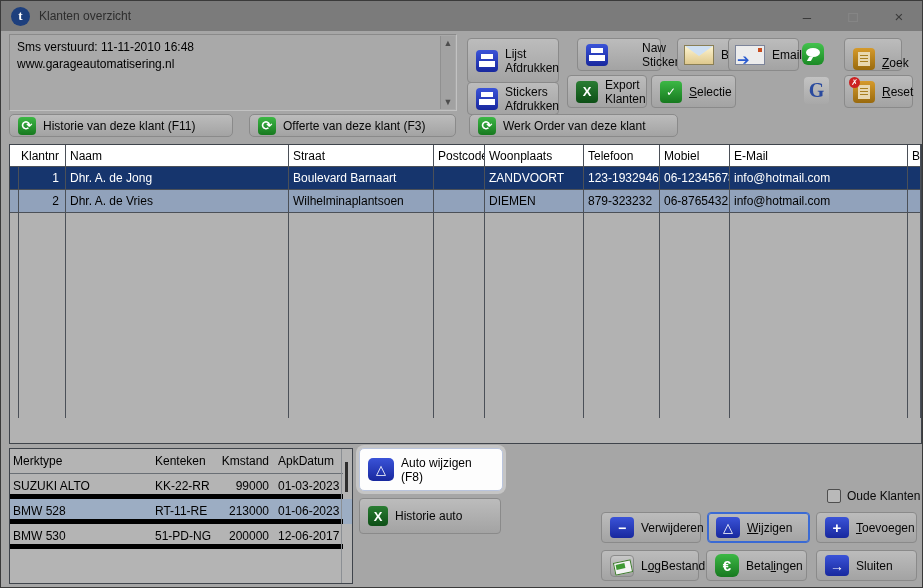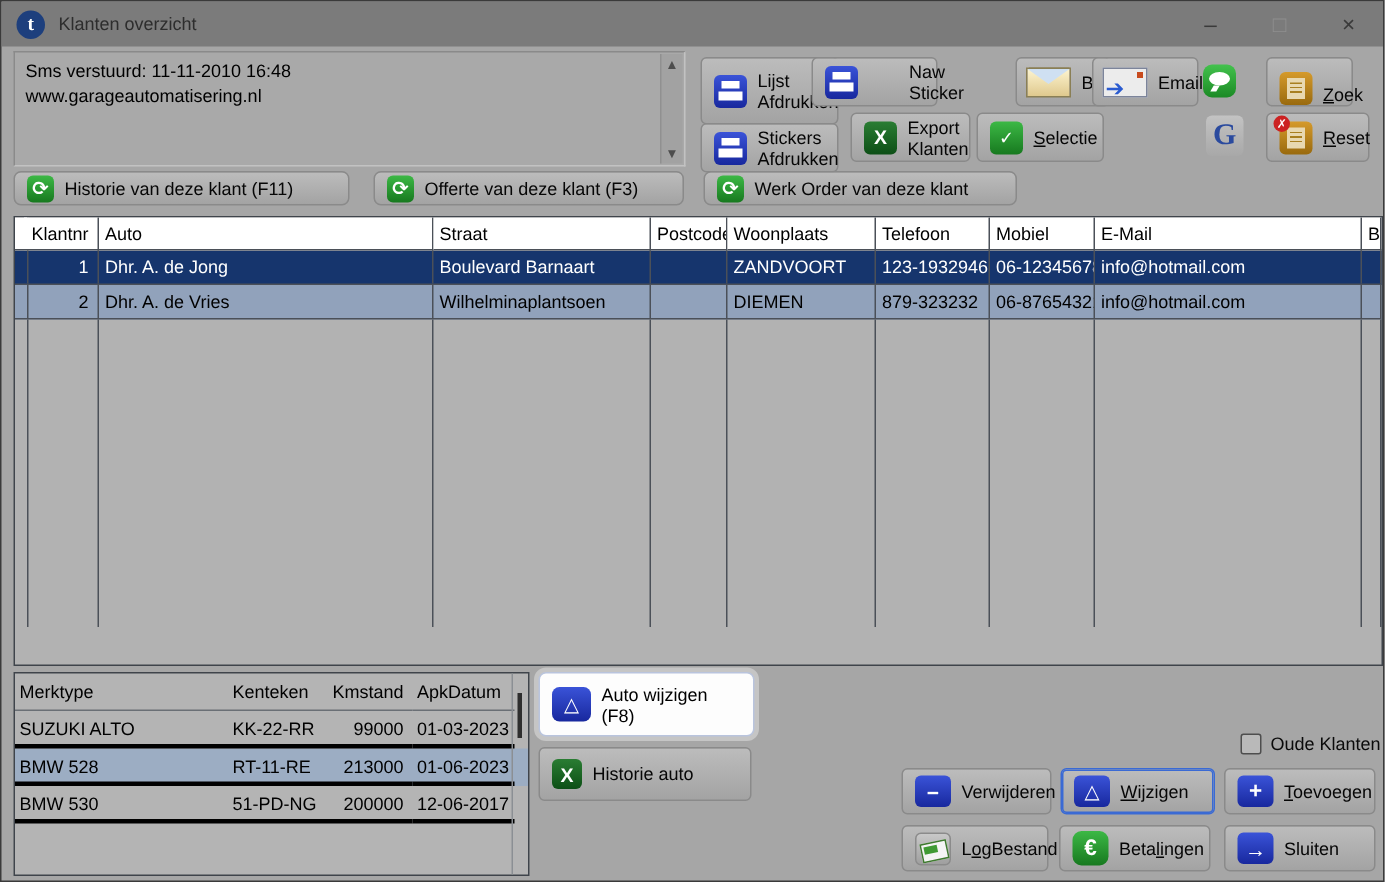--- a/index.html
+++ b/index.html
@@ -70,21 +70,21 @@
   .cr-sel{background:#16356d;color:#fff;}
   .cr-alt{background:#91a2bb;color:#000;}
   .num{text-align:right;padding-right:6px !important;}
   .cfill{flex:1;}
   .cfill>div{height:205px;border-bottom:none;}
   
   .vtable{position:absolute;left:8px;top:447px;width:344px;height:136px;background:#b4b4b4;border:1px solid #3f444b;color:#000;}
   .vrow{display:grid;grid-template-columns:142px 66px 57px 68px;}
   .vrow>div{padding:4px 3px;white-space:nowrap;overflow:hidden;height:25px;line-height:17px;}
   .vhead>div{border-bottom:1px solid #6a6f75;}
-  .vr>div{border-bottom:3px solid #000000;}
+  .vr>div{border-bottom:5px solid #000000;}
   .vr-sel{background:#9cadc3;}
   .vscroll{position:absolute;right:0;top:0;bottom:0;width:11px;border-left:1px solid #8b8f94;}
   .vthumb{position:absolute;right:4px;top:13px;width:3px;height:30px;background:#2e2e2e;}
   
   .btn-highlight{background:#fdfdfd;border:1px solid #b9c4dd;box-shadow:0 0 0 3px rgba(255,255,255,0.35);border-radius:5px;color:#000;}
   .btn-focus{box-shadow:inset 0 0 0 1px #3a6ad4;border-color:#3a6ad4;}
   
   .chk-row{position:absolute;left:826px;top:488px;display:flex;align-items:center;gap:6px;}
   .chk{width:14px;height:14px;background:#b9b9b9;border:1px solid #4e4e4e;border-radius:2px;}
 </style>
@@ -109,21 +109,21 @@
     <div class="info-scroll">
       <span class="scroll-arrow">▲</span>
       <span class="scroll-arrow">▼</span>
     </div>
   </div>
 
   <div class="btn" style="left:466px;top:37px;width:92px;height:45px;">
     <span class="ic ic-sq22 ic-blue ic-printer"></span>
     <span class="lbl2"><span>Lijst</span><br><span>Afdrukken</span></span>
   </div>
-  <div class="btn" style="left:540px;top:37px;width:84px;height:33px;gap:34px;">
+  <div class="btn" style="left:576px;top:37px;width:84px;height:33px;gap:34px;">
     <span class="ic ic-sq22 ic-blue ic-printer"></span>
     <span class="lbl2"><span>Naw</span><br><span>Sticker</span></span>
   </div>
   <div class="btn" style="left:676px;top:37px;width:63px;height:33px;padding:0 6px;">
     <span class="ic ic-envelope"></span>
     <span>Brief</span>
   </div>
   <div class="btn" style="left:727px;top:37px;width:71px;height:33px;padding:0 6px;">
     <span class="ic ic-email">
         <span class="swoosh">➔</span>
@@ -166,21 +166,21 @@
   </div>
   <div class="btn quick" style="left:468px;top:113px;width:209px;">
     <span class="ic ic-green" style="width:18px;height:18px;border-radius:4px;font-size:13px;">⟳</span>
     <span>Werk Order van deze klant</span>
   </div>
 
   <div class="ctable">
     <div class="crow chead">
       <div></div>
       <div class="num">Klantnr</div>
-      <div>Auto</div>
+      <div>Naam</div>
       <div>Straat</div>
       <div>Postcode</div>
       <div>Woonplaats</div>
       <div>Telefoon</div>
       <div>Mobiel</div>
       <div>E-Mail</div>
       <div>Be</div>
     </div>
     <div class="crow cr cr-sel">
       <div></div>

